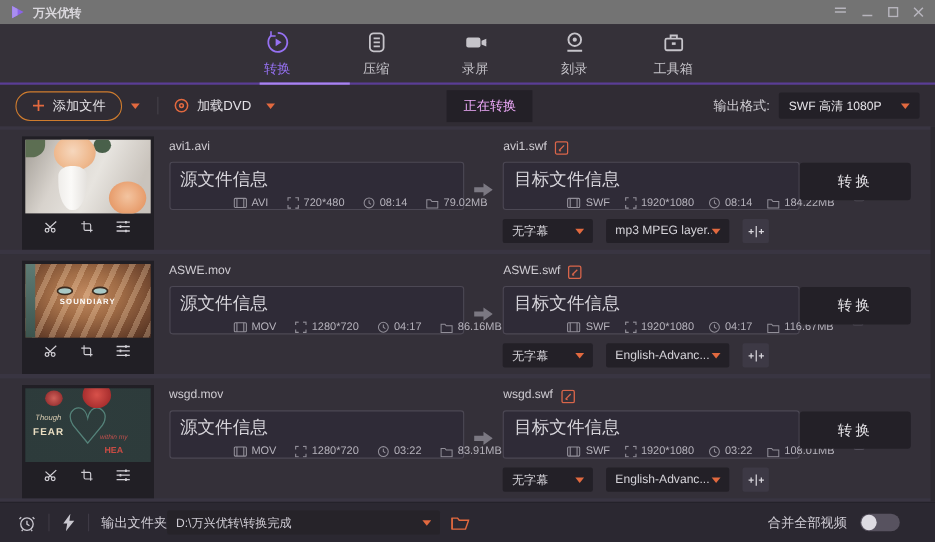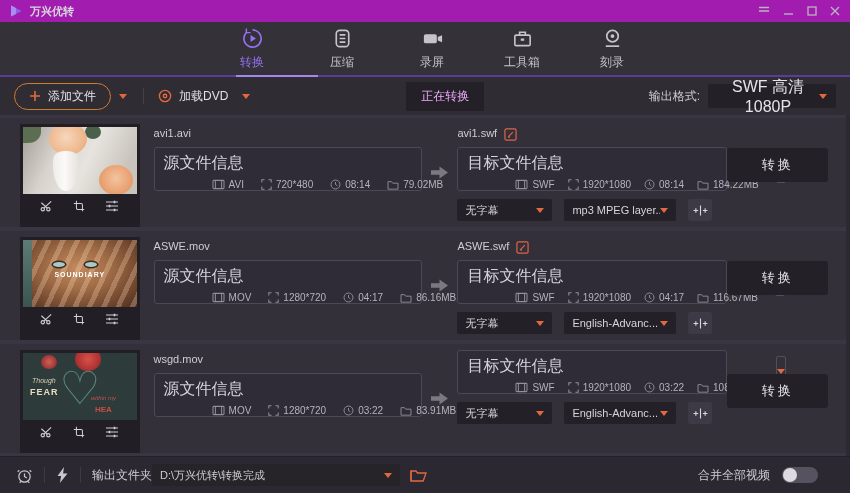--- a/index.html
+++ b/index.html
@@ -5,21 +5,21 @@
   * { box-sizing: border-box; margin: 0; padding: 0; }
   html,body { width: 850px; height: 493px; overflow: hidden; }
   body {
     font-family: "Liberation Sans", "DejaVu Sans", sans-serif;
     background: #39353f; color: #d6d4da; font-size: 12px;
     -webkit-font-smoothing: antialiased;
   }
   svg { display: block; }
 
   
-  .titlebar { height: 22px; background: #a21caf; display: flex; align-items: center; padding: 0 10px; gap: 7px; }
+  .titlebar { height: 22px; background: #737373; display: flex; align-items: center; padding: 0 10px; gap: 7px; }
   .titlebar .app-title { font-size: 11px; font-weight: bold; color: #d9d7dc; }
   .titlebar .spacer { flex: 1; }
   .winctl { display: flex; align-items: center; gap: 13px; color: #b7b5bd; }
   .winctl span { cursor: pointer; display: flex; }
 
   
   .nav { height: 53px; background: #353139; display: flex; justify-content: center; align-items: center; gap: 44px; padding-left: 14px; }
   .nav-tab { display: flex; flex-direction: column; align-items: center; gap: 4px; color: #c6c4ca; width: 46px; cursor: pointer; }
   .nav-tab .tab-label { font-size: 12px; }
   .nav-tab.active { color: #9671f3; }
@@ -31,21 +31,21 @@
   .add-btn { display: flex; align-items: center; gap: 7px; border: 1px solid #cf7c2e; border-radius: 14px; padding: 4px 14px; color: #e6e4e8; cursor: pointer; }
   .caret { width: 0; height: 0; border-left: 4px solid transparent; border-right: 4px solid transparent; border-top: 5px solid #e2693f; }
   .tool-caret { margin: 0 8px; cursor: pointer; }
   .vsep { width: 1px; height: 16px; background: #454149; margin: 0 8px; }
   .dvd-btn { display: flex; align-items: center; gap: 7px; color: #e2e0e5; padding: 4px 6px; cursor: pointer; }
   .list-tabs { display: flex; margin-left: 148px; }
   .list-tab { padding: 6px 15px; font-size: 12px; color: #f0abfc; cursor: pointer; background: #3a3640; }
   .list-tab.active { background: #232027; }
   .toolbar .spacer { flex: 1; }
   .outfmt-label { color: #cfcdd3; margin-right: 8px; }
-  .outfmt-select { width: 128px; height: 24px; background: #232027; border-radius: 2px; display: flex; align-items: center; justify-content: space-between; padding: 0 9px; font-size: 16px; color: #e6e4e9; cursor: pointer; }
+  .outfmt-select { width: 128px; height: 24px; background: #232027; border-radius: 2px; display: flex; align-items: center; justify-content: space-between; padding: 0 9px; font-size: 11px; color: #e6e4e9; cursor: pointer; }
 
   
   .content { height: 341px; background: #393542; padding-top: 3px; position: relative; }
   .scroll-strip { position: absolute; right: 0; top: 0; width: 4px; height: 100%; background: #2c2930; }
   .file-row { height: 109px; background: #343039; margin-bottom: 4px; display: flex; padding: 6px 22px 0 20px; }
 
   .thumb-block { width: 120px; background: #211f25; padding: 3px; cursor: pointer; }
   .thumb { height: 67px; position: relative; overflow: hidden; }
   .thumb-tools { height: 23px; display: flex; align-items: center; justify-content: center; gap: 20px; color: #d2d0d6; }
   .thumb-tools span { cursor: pointer; display: flex; }
@@ -65,21 +65,21 @@
 
   .arrow-wrap { width: 36px; display: flex; justify-content: center; align-self: flex-start; margin-top: 42px; color: #7b7882; }
 
   .col-target { width: 270px; }
   .info-panel.target { display: flex; align-items: stretch; padding: 5px 5px 7px 9px; }
   .tp-left { flex: 1; }
   .panel-caret { width: 25px; border: 1px solid #534f5b; border-radius: 2px; background: transparent; display: flex; align-items: center; justify-content: center; margin-left: 4px; cursor: pointer; align-self: center; height: 30px; }
   .row-selects { display: flex; align-items: center; margin-top: 8px; gap: 12px; }
   .select { height: 22px; background: #232027; border-radius: 2px; display: flex; align-items: center; justify-content: space-between; padding: 0 8px; font-size: 11px; color: #d6d4da; cursor: pointer; }
   .select .sel-txt { overflow: hidden; white-space: nowrap; }
-  .select.sub { width: 95px; }
+  .select.sub { width: 82px; }
   .select.aud { width: 112px; }
   .merge-btn { width: 24px; height: 22px; background: #3d3945; border: none; border-radius: 2px; display: flex; align-items: center; justify-content: center; color: #d8d6dc; cursor: pointer; }
 
   .convert-btn { margin-left: auto; align-self: flex-start; margin-top: 24px; width: 101px; height: 34px; background: #232027; border: none; border-radius: 3px; color: #e8e6ea; font-size: 13px; letter-spacing: 3px; font-family: inherit; cursor: pointer; }
 
   
   .thumb-1 { background: linear-gradient(115deg,#a29d96 0%,#d8d3cd 30%,#e7e4df 55%,#c9c3bc 85%); }
   .t1-rose1 { position:absolute; left:26px; top:-4px; width:38px; height:32px; border-radius:50%; background: radial-gradient(circle at 45% 45%, #f6d7bd, #efb98e 60%, #e3a276); }
   .t1-rose2 { position:absolute; left:76px; top:38px; width:34px; height:30px; border-radius:50%; background: radial-gradient(circle at 50% 45%, #f3c4a0, #e89f6f 65%, #dd8e5c); }
   .t1-vase { position:absolute; left:30px; top:24px; width:26px; height:40px; background:linear-gradient(90deg,#efedea,#fbfaf8 45%,#e4e1dd); border-radius: 42% 42% 48% 48% / 22% 22% 65% 65%; }
@@ -176,37 +176,37 @@
       <svg width="23" height="23" viewBox="0 0 24 24" fill="currentColor">
           <rect x="3" y="7.5" width="13.5" height="9.5" rx="2"></rect>
           <path d="M17.5 10.5l4.5-2v7.5l-4.5-2z"></path>
           <circle cx="21" cy="12" r="1"></circle>
         </svg>
     </span>
     <span class="tab-label">录屏</span>
   </div>
   <div class="nav-tab">
     <span>
+      <svg width="23" height="23" viewBox="0 0 24 24" fill="none" stroke="currentColor" stroke-width="1.8">
+          <circle cx="12" cy="9.5" r="6"></circle>
+          <circle cx="12" cy="9.5" r="2" fill="currentColor" stroke="none"></circle>
+          <path d="M5 20h14"></path>
+        </svg>
+    </span>
+    <span class="tab-label">刻录</span>
+  </div>
+  <div class="nav-tab">
+    <span>
       <svg width="23" height="23" viewBox="0 0 24 24" fill="none" stroke="currentColor" stroke-width="1.7">
           <rect x="4" y="8.5" width="16" height="11" rx="1.5"></rect>
           <path d="M9 8.5v-3h6v3"></path>
           <rect x="10.2" y="12" width="3.6" height="2.4" fill="currentColor" stroke="none"></rect>
         </svg>
     </span>
     <span class="tab-label">工具箱</span>
-  </div>
-  <div class="nav-tab">
-    <span>
-      <svg width="23" height="23" viewBox="0 0 24 24" fill="none" stroke="currentColor" stroke-width="1.8">
-          <circle cx="12" cy="9.5" r="6"></circle>
-          <circle cx="12" cy="9.5" r="2" fill="currentColor" stroke="none"></circle>
-          <path d="M5 20h14"></path>
-        </svg>
-    </span>
-    <span class="tab-label">刻录</span>
   </div>
 </div>
 <div class="nav-underline">
     <div class="active-seg"></div>
   </div>
 
 <div class="toolbar">
   <div class="add-btn">
     <span>
         <svg width="12" height="12" viewBox="0 0 12 12" stroke="#e2693f" stroke-width="1.6">
@@ -576,20 +576,29 @@
             </span>
         </div>
       </div>
     </div>
     <div class="arrow-wrap">
       <svg width="17" height="13" viewBox="0 0 17 13" fill="currentColor">
           <path d="M0 4.2h8.5V0.5L17 6.5l-8.5 6V8.8H0z"></path>
         </svg>
     </div>
     <div class="col-target">
+      <div class="filename-row">
+        <span class="filename">wsgd.swf</span>
+        <span>
+            <svg width="13" height="13" viewBox="0 0 14 14" fill="none" stroke="#d9654a" stroke-width="1.3">
+              <rect x="1" y="1" width="12" height="12" rx="1.5"></rect>
+              <path d="M4.5 9.5l5-5M4.5 9.5l2 0.4"></path>
+            </svg>
+          </span>
+      </div>
       <div class="info-panel target">
         <div class="tp-left">
           <div class="panel-title">目标文件信息</div>
           <div class="info-items">
             <span class="info-item">
                 <svg width="13" height="11" viewBox="0 0 14 12" fill="none" stroke="currentColor" stroke-width="1.1">
                   <rect x="1" y="1.5" width="12" height="9" rx="1"></rect>
                   <path d="M3.6 1.5v9M10.4 1.5v9"></path>
                 </svg>
                 <span class="val">SWF</span>

